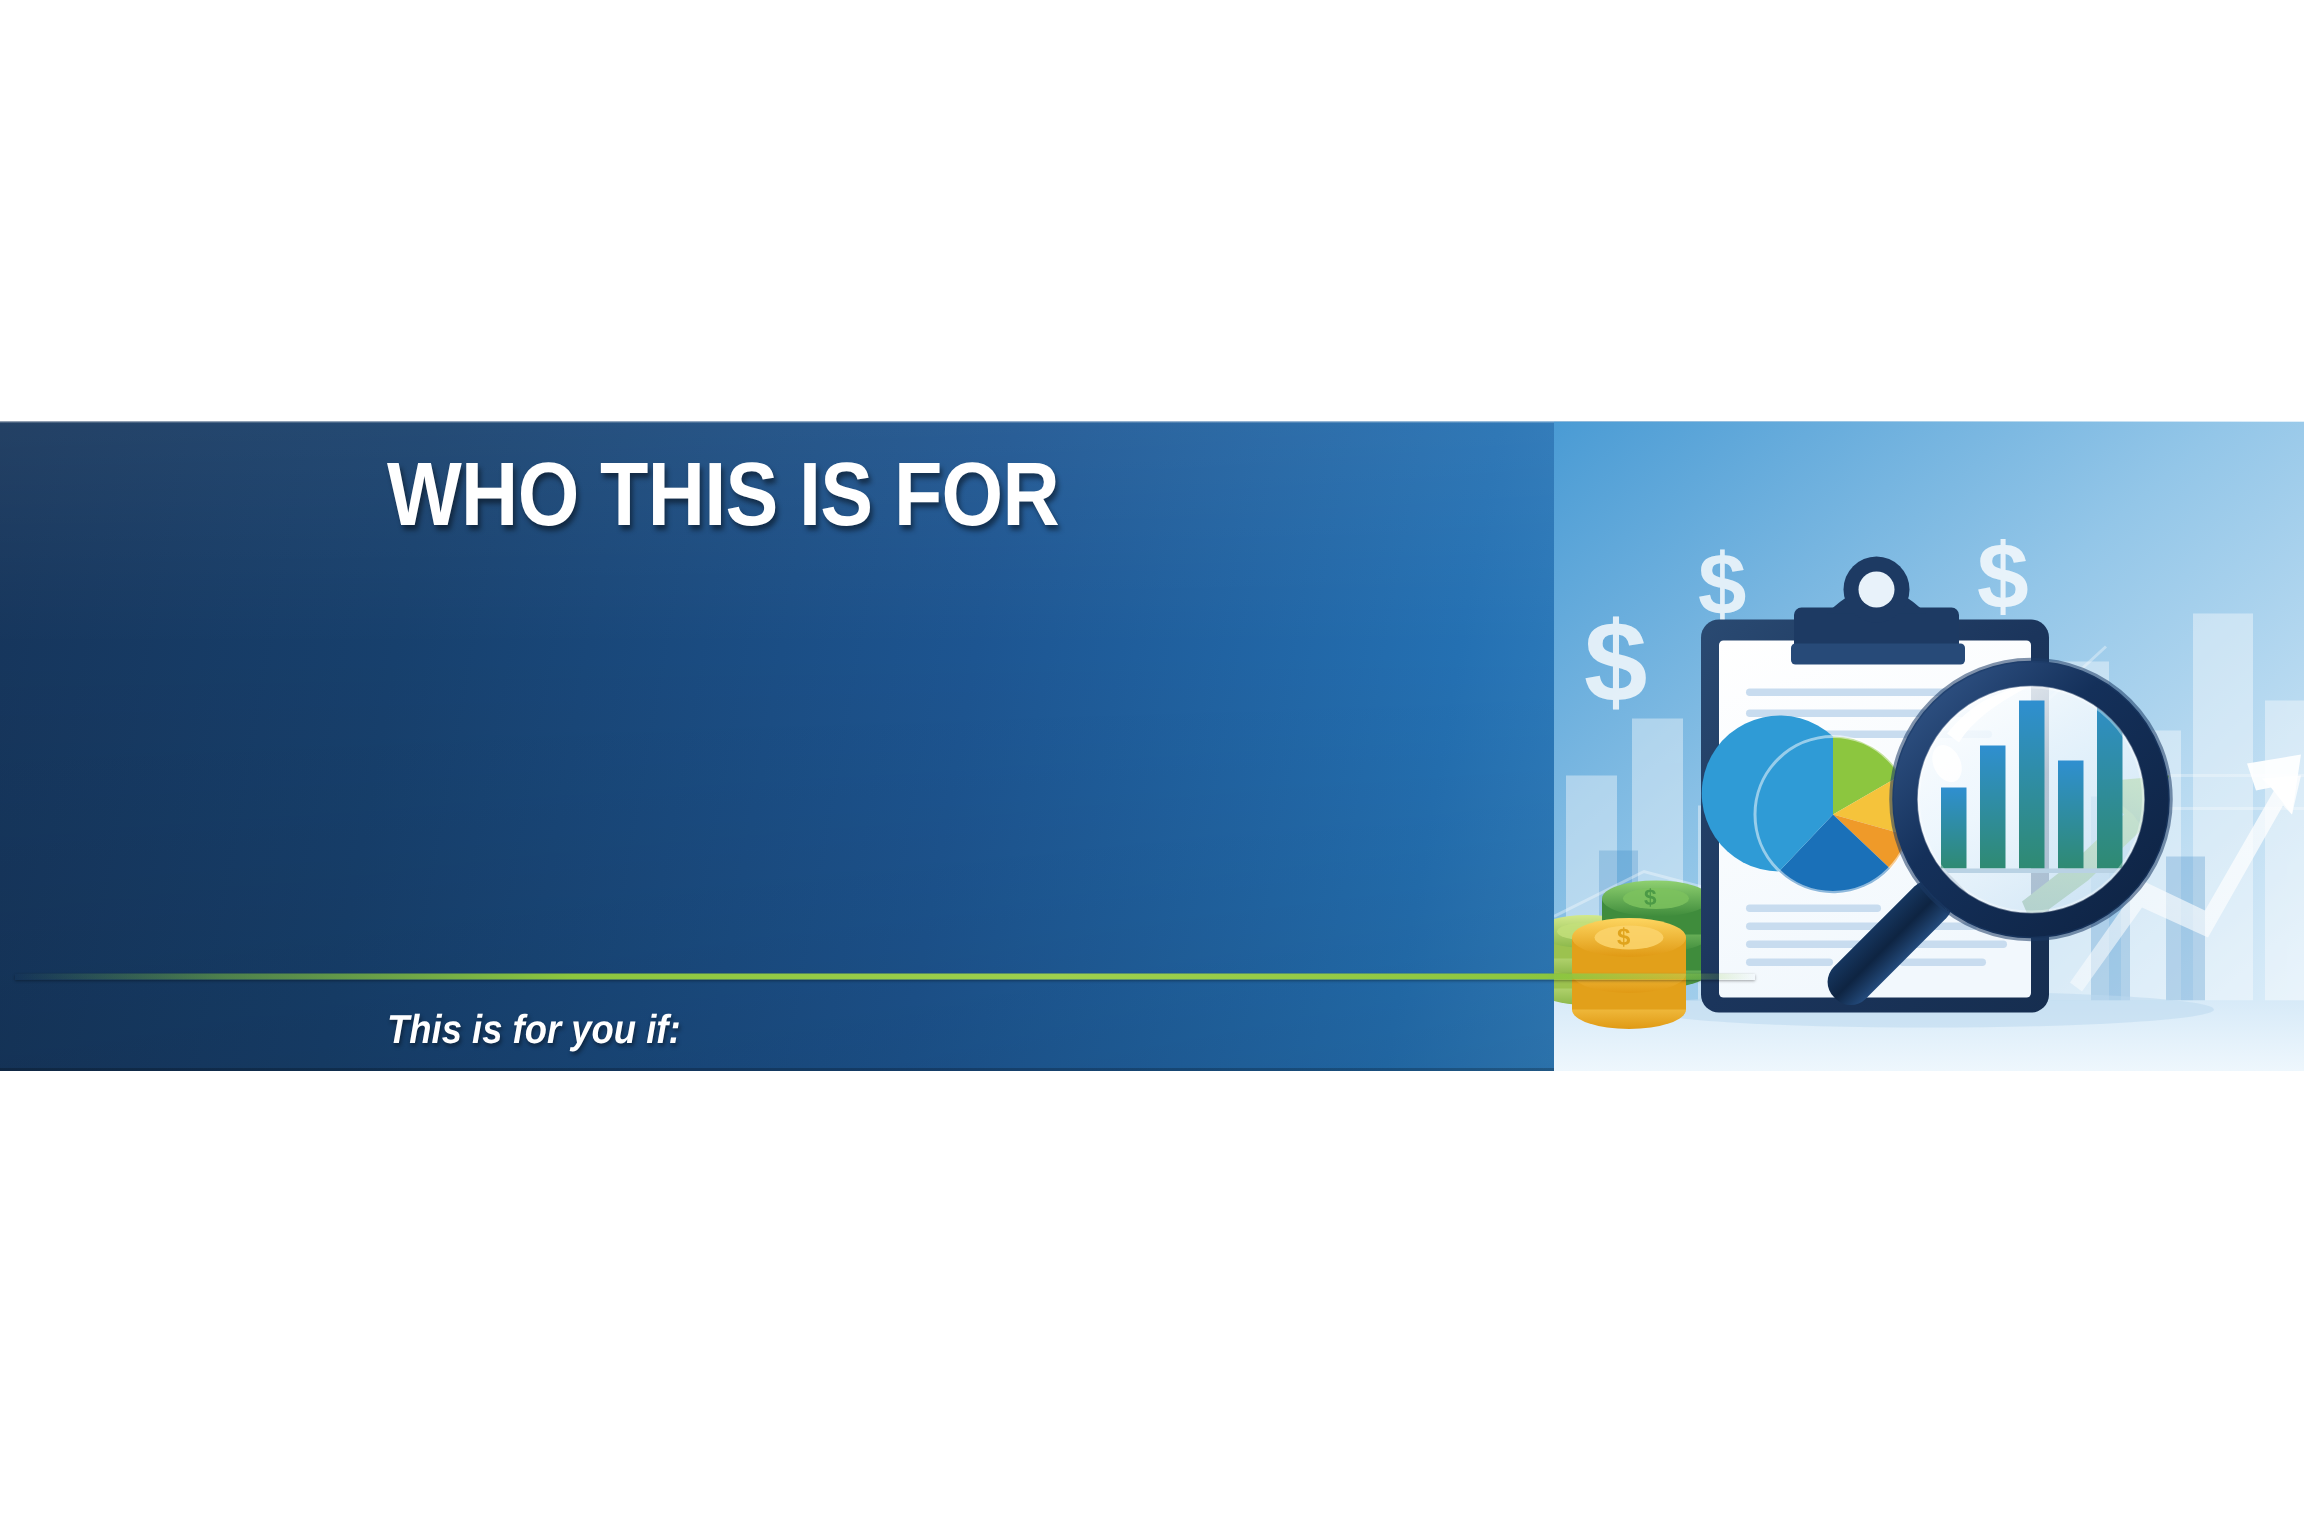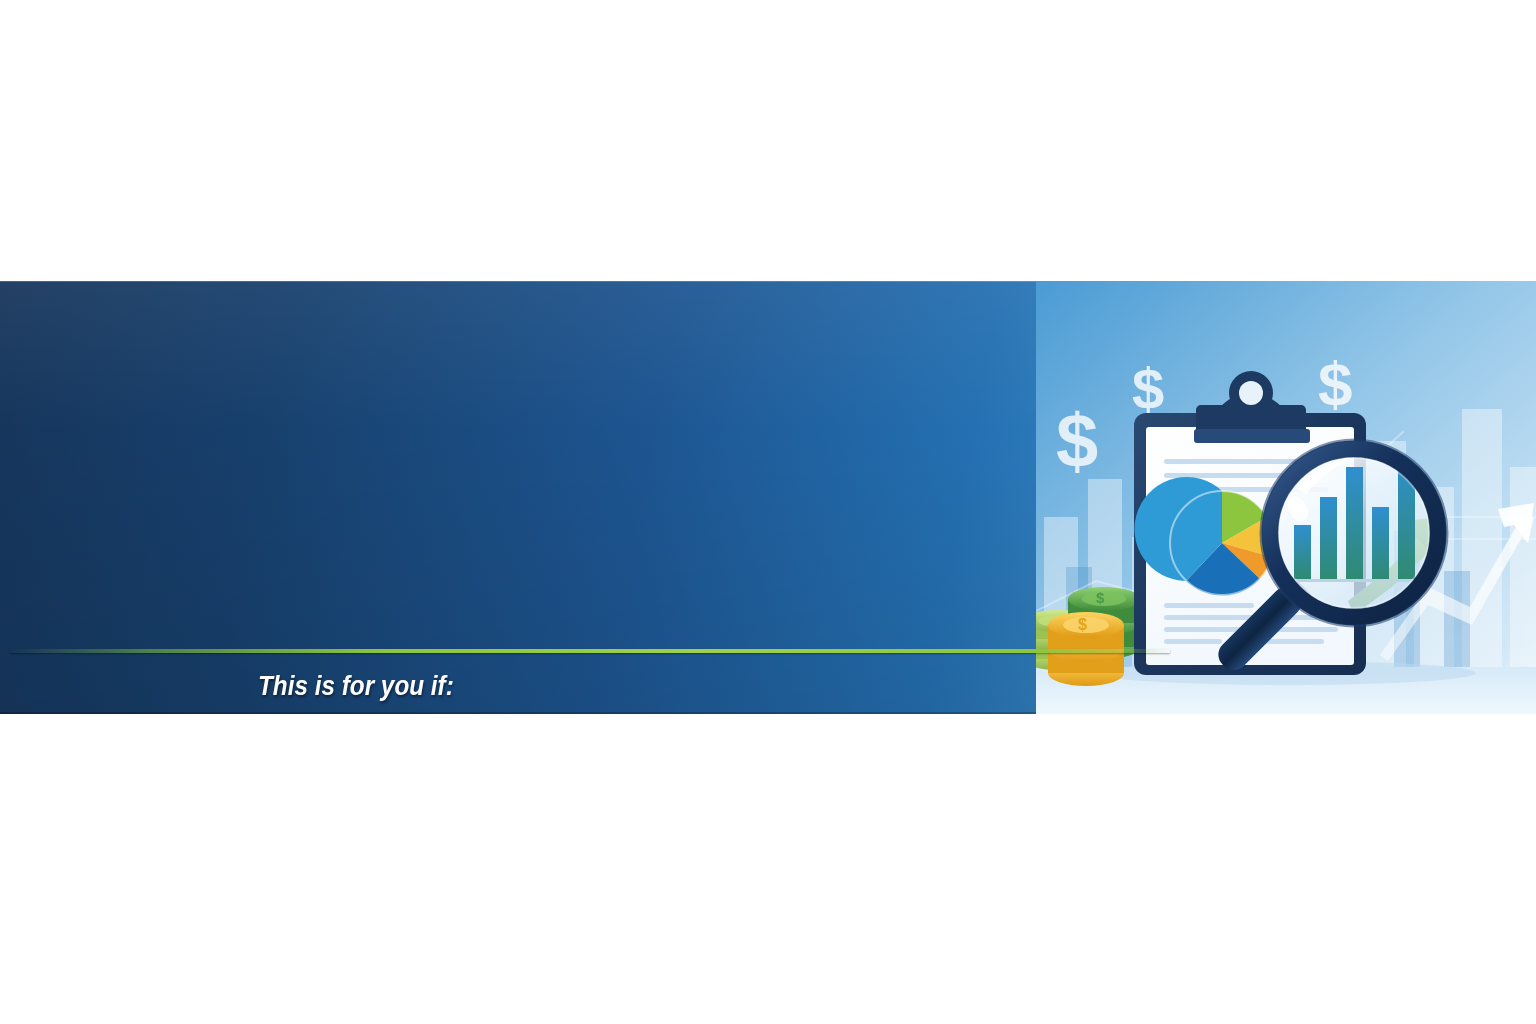--- a/index.html
+++ b/index.html
@@ -286,20 +286,23 @@
             </g>
 
             <circle cx="318" cy="252" r="84" fill="none" stroke="url(#ringG)" stroke-width="17"></circle>
             <circle cx="318" cy="252" r="93" fill="none" stroke="#1b3a66" stroke-width="3" opacity="0.55"></circle>
             <circle cx="318" cy="252" r="75" fill="none" stroke="#ffffff" stroke-width="2" opacity="0.35"></circle>
           </g>
         </g>
       </svg>
     </div>
 
+    <div class="text-col">
+      <h1 class="headline">WHO THIS IS FOR</h1>
+    </div>
 
     <div class="divider-wrap">
       <div class="divider"></div>
     </div>
 
     <p class="subhead">This is for you if:</p>
 
   </section>
 </div>
 

